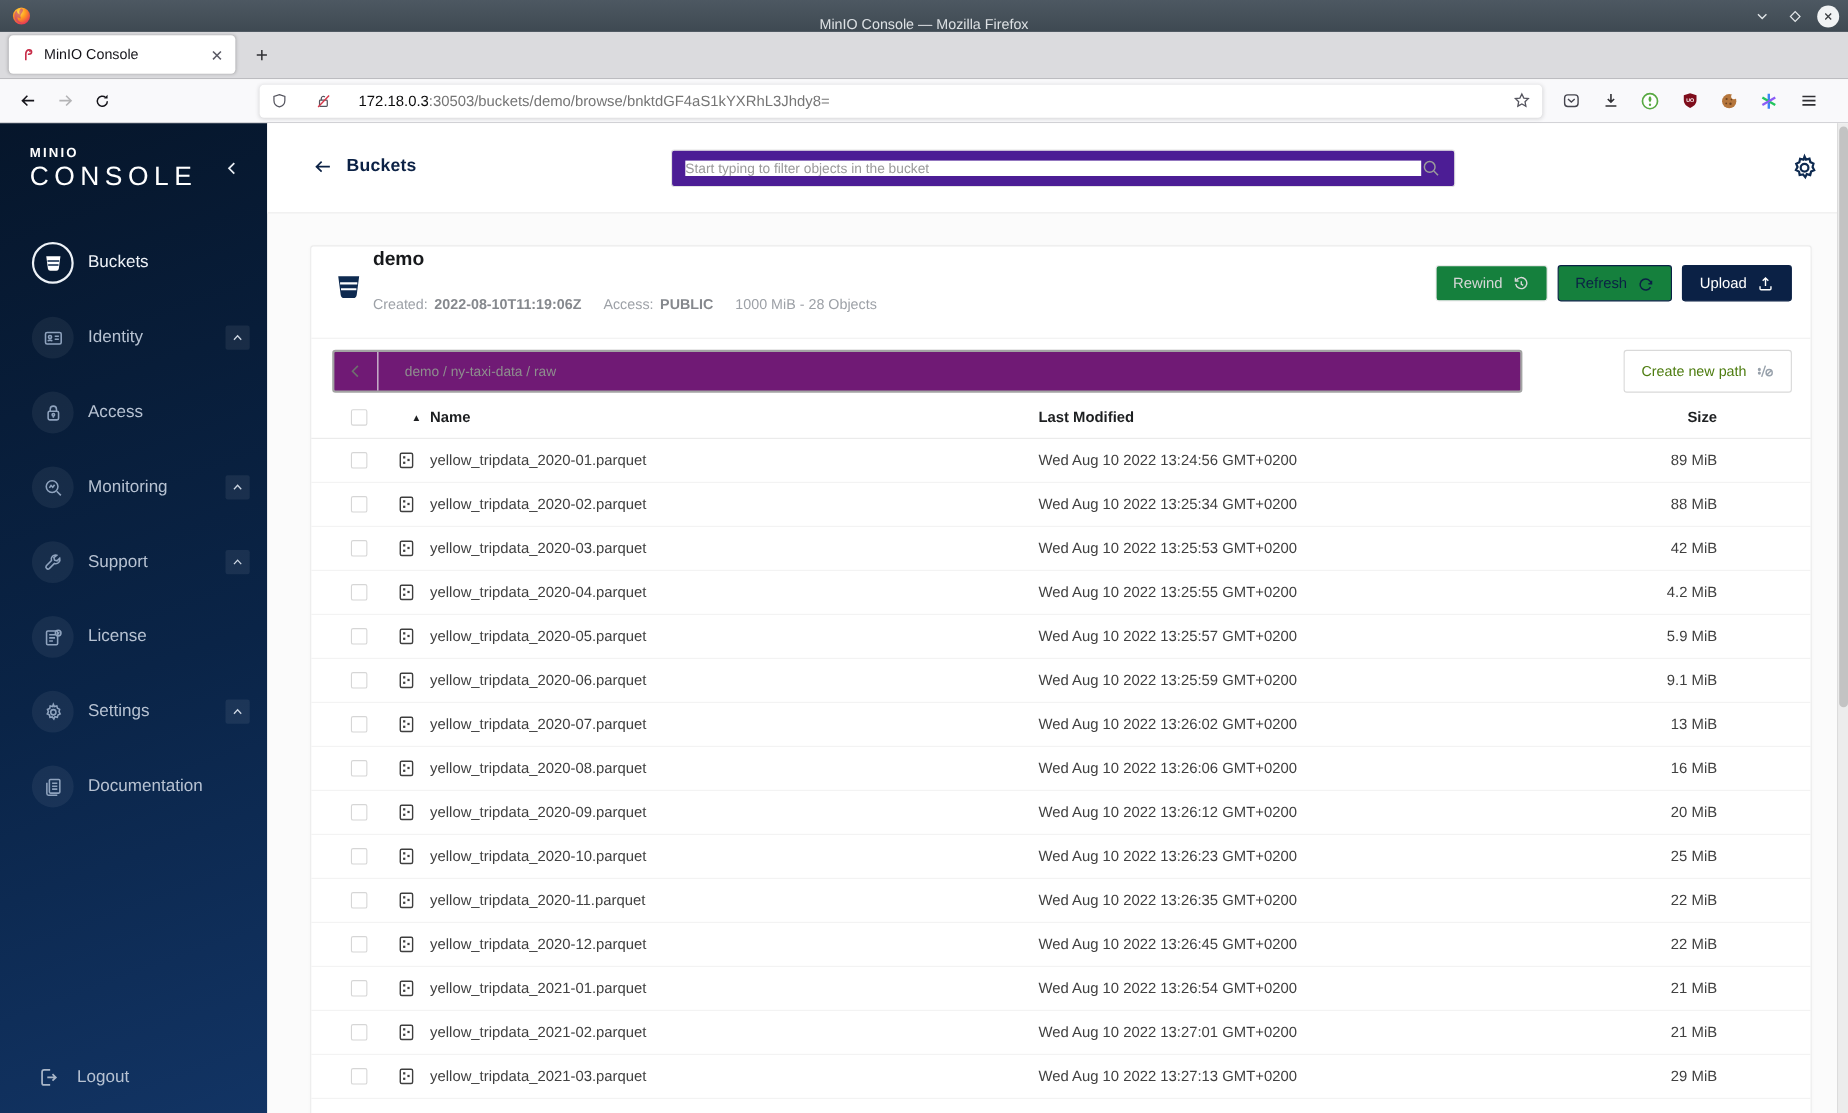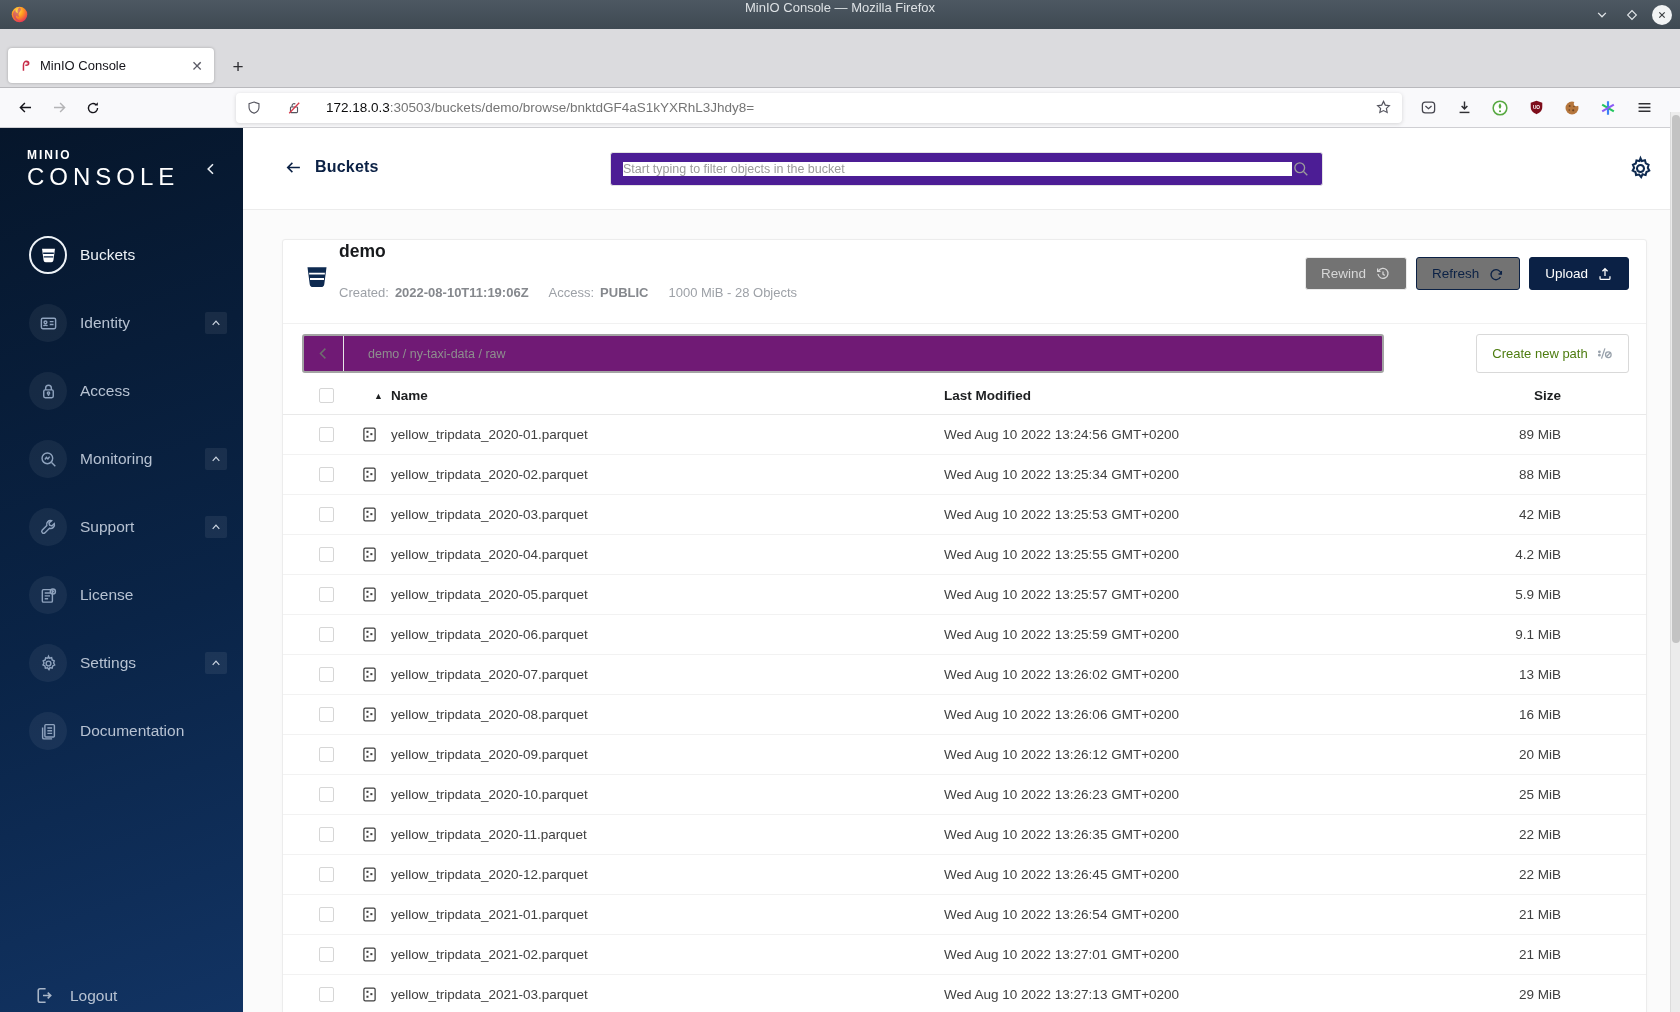--- a/index.html
+++ b/index.html
@@ -1,29 +1,29 @@
 <!DOCTYPE html>
 <html><head>
 <meta charset="utf-8">
 <style>
   * { margin:0; padding:0; box-sizing:border-box; }
   html,body { width:1680px; height:1012px; overflow:hidden; }
   body { font-family:"Liberation Sans", sans-serif; background:#fbfbfb; position:relative; }
   svg { display:block; }
 
   
-  .titlebar { height:29px; background:linear-gradient(#4d5862,#3e4952); display:flex; align-items:flex-start; position:relative; }
+  .titlebar { height:29px; background:linear-gradient(#4d5862,#3e4952); display:flex; align-items:flex-end; position:relative; }
   .ff-logo { position:absolute; left:10px; top:5px; }
   .win-title { width:100%; text-align:center; color:#dde1e4; font-size:13px; }
   .win-controls { position:absolute; right:8px; top:0; height:29px; display:flex; align-items:center; gap:10px; }
   .win-btn { width:20px; height:20px; display:flex; align-items:center; justify-content:center; cursor:pointer; }
   .win-close { background:#f1f3f4; border-radius:50%; }
 
   
-  .tabstrip { height:59px; background:#dbdbde; border-bottom:1px solid #b9b9bd; display:flex; align-items:flex-end; padding-left:8px; }
+  .tabstrip { height:43px; background:#dbdbde; border-bottom:1px solid #b9b9bd; display:flex; align-items:flex-end; padding-left:8px; }
   .tab { width:206px; height:35px; margin-bottom:4px; background:#fff; border-radius:4px; box-shadow:0 0 3px rgba(0,0,0,.25); display:flex; align-items:center; padding:0 9px; gap:8px; }
   .tab-title { flex:1; font-size:13px; color:#15141a; white-space:nowrap; overflow:hidden; }
   .tab-close { color:#5b5b66; font-size:14px; cursor:pointer; padding:0 2px; }
   .newtab { width:32px; height:32px; margin:0 0 4px 8px; display:flex; align-items:center; justify-content:center; font-size:19px; color:#2f2f33; cursor:pointer; border-radius:4px; }
 
   
   .toolbar { height:40px; background:#f9f9fb; border-bottom:1px solid #cfcfd3; display:flex; align-items:center; padding:0 8px; }
   .nav-btn { width:34px; height:30px; display:flex; align-items:center; justify-content:center; border-radius:4px; cursor:pointer; }
   .urlbar { width:1166px; height:30px; margin-left:126px; background:#fff; border-radius:4px; box-shadow:0 1px 4px rgba(0,0,0,.15); display:flex; align-items:center; padding:0 10px; gap:24px; }
   .url-text { flex:1; font-size:13.5px; white-space:nowrap; overflow:hidden; }
@@ -60,21 +60,21 @@
   .gear-top { position:absolute; right:26px; top:27px; color:#0e2a50; cursor:pointer; }
 
   .panel { position:absolute; left:39px; top:111px; width:1365px; bottom:-2px; background:#fff; border:1px solid #ececec; border-radius:3px 3px 0 0; box-shadow:0 1px 3px rgba(0,0,0,.03); }
   .bucket-head { height:84px; border-bottom:1px solid #f1f1f1; position:relative; }
   .bkt-icon { position:absolute; left:20px; top:23px; color:#0e2a50; }
   .bname { position:absolute; left:56px; top:1px; font-size:17.5px; font-weight:700; color:#17191c; }
   .bmeta { position:absolute; left:56px; top:45px; font-size:13px; color:#9da1a7; display:flex; align-items:center; }
   .bmeta b { color:#85888d; margin-left:6px; }
   .bmeta .sep { margin-left:20px; }
   .actions { position:absolute; right:17px; top:17px; display:flex; gap:9px; }
-  .btn { height:33px; border-radius:3px; font-size:13.5px; display:inline-flex; align-items:center; justify-content:center; padding:0 15px; gap:9px; cursor:pointer; background:#737373; }
+  .btn { height:33px; border-radius:3px; font-size:13.5px; display:inline-flex; align-items:center; justify-content:center; padding:0 15px; gap:9px; cursor:pointer; background:#15803d; }
   .btn.disabled { border:1px solid #ebebeb; color:#d7d7d7; cursor:default; }
   .btn.outline { border:1px solid #0b2145; color:#0b2145; }
   .btn.solid { border:1px solid #0b2145; background:#0b2145; color:#fff; }
 
   .browse-bar { margin:10px 17px 0 19px; height:39px; display:flex; justify-content:space-between; }
   .crumbbox { display:flex; width:1082px; border:2px solid #a3a3a3; border-radius:3px; background:#701a75; }
   .backbox { width:40px; border-right:1px solid #e7e7e7; display:flex; align-items:center; justify-content:center; color:#6e6e6e; cursor:pointer; }
   .crumbs { display:flex; align-items:center; padding-left:24px; font-size:12.5px; color:#8e8e8e; }
   .createpath { width:153px; border:1px solid #d9d9d9; border-radius:3px; color:#4d7c0f; font-size:13px; display:flex; align-items:center; justify-content:center; gap:8px; cursor:pointer; background:#fff; }
 

